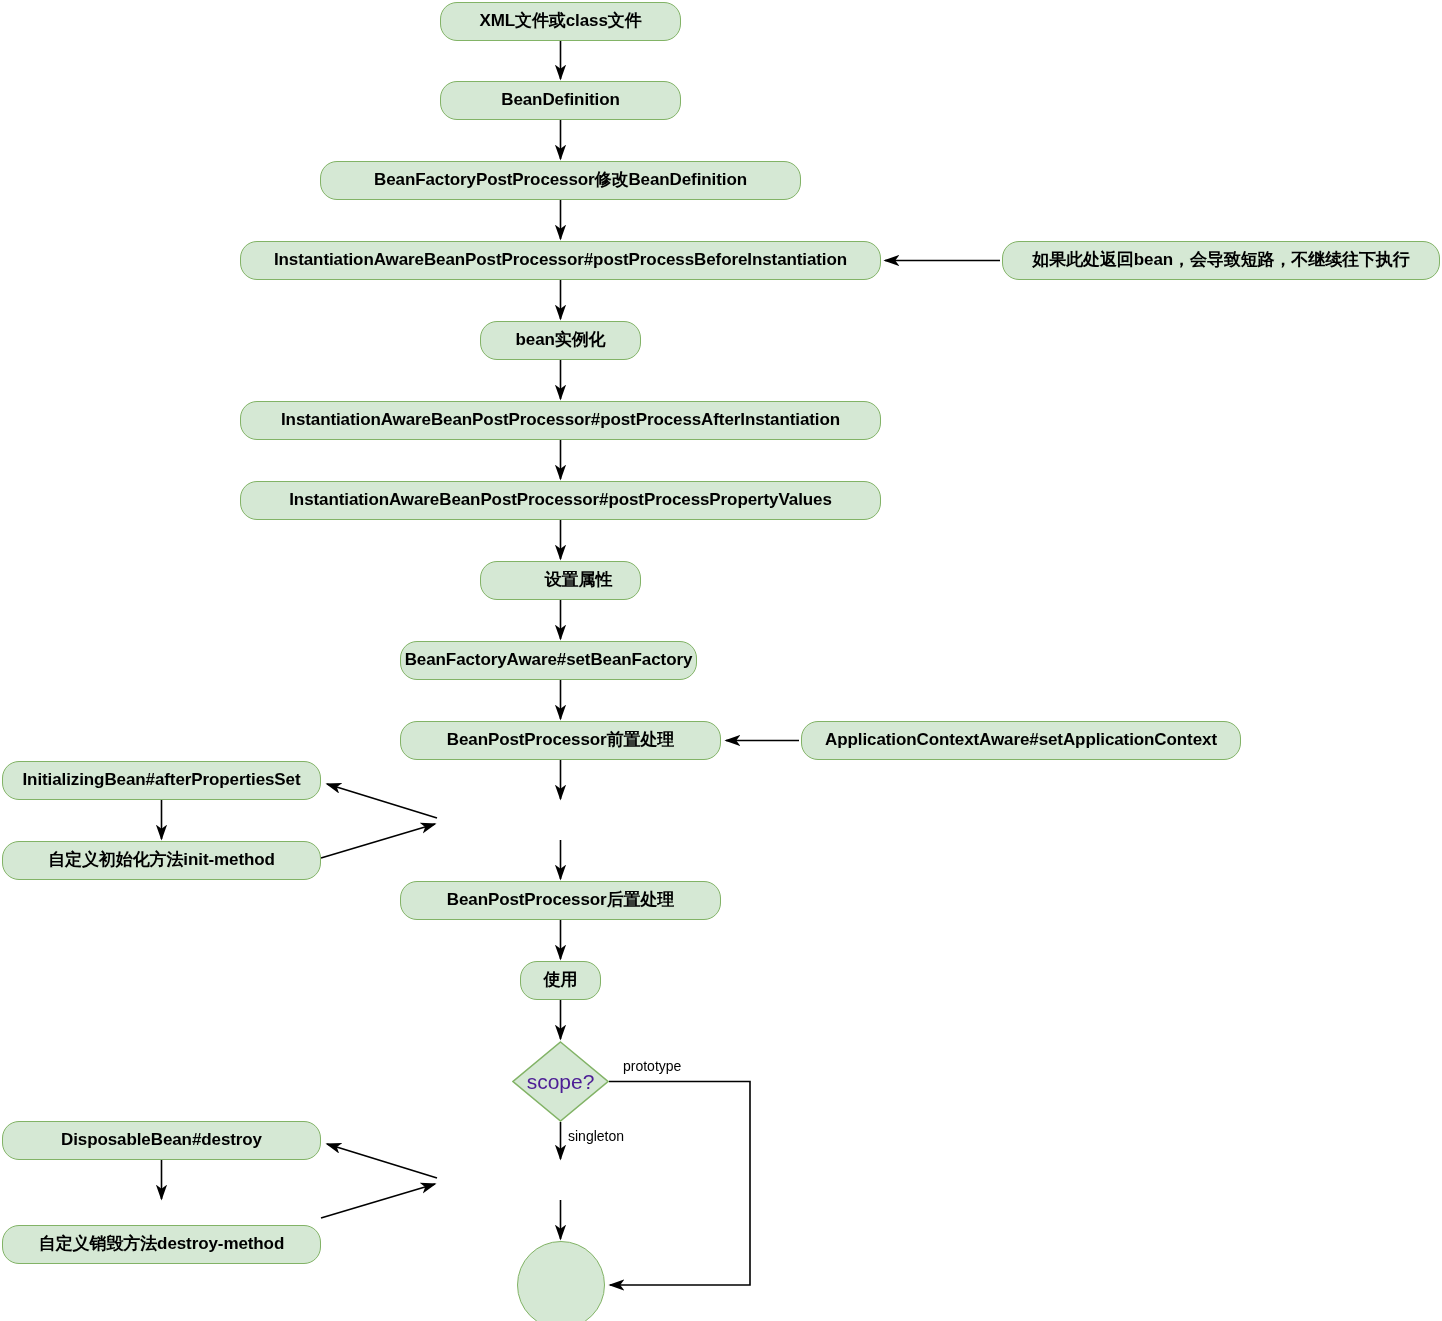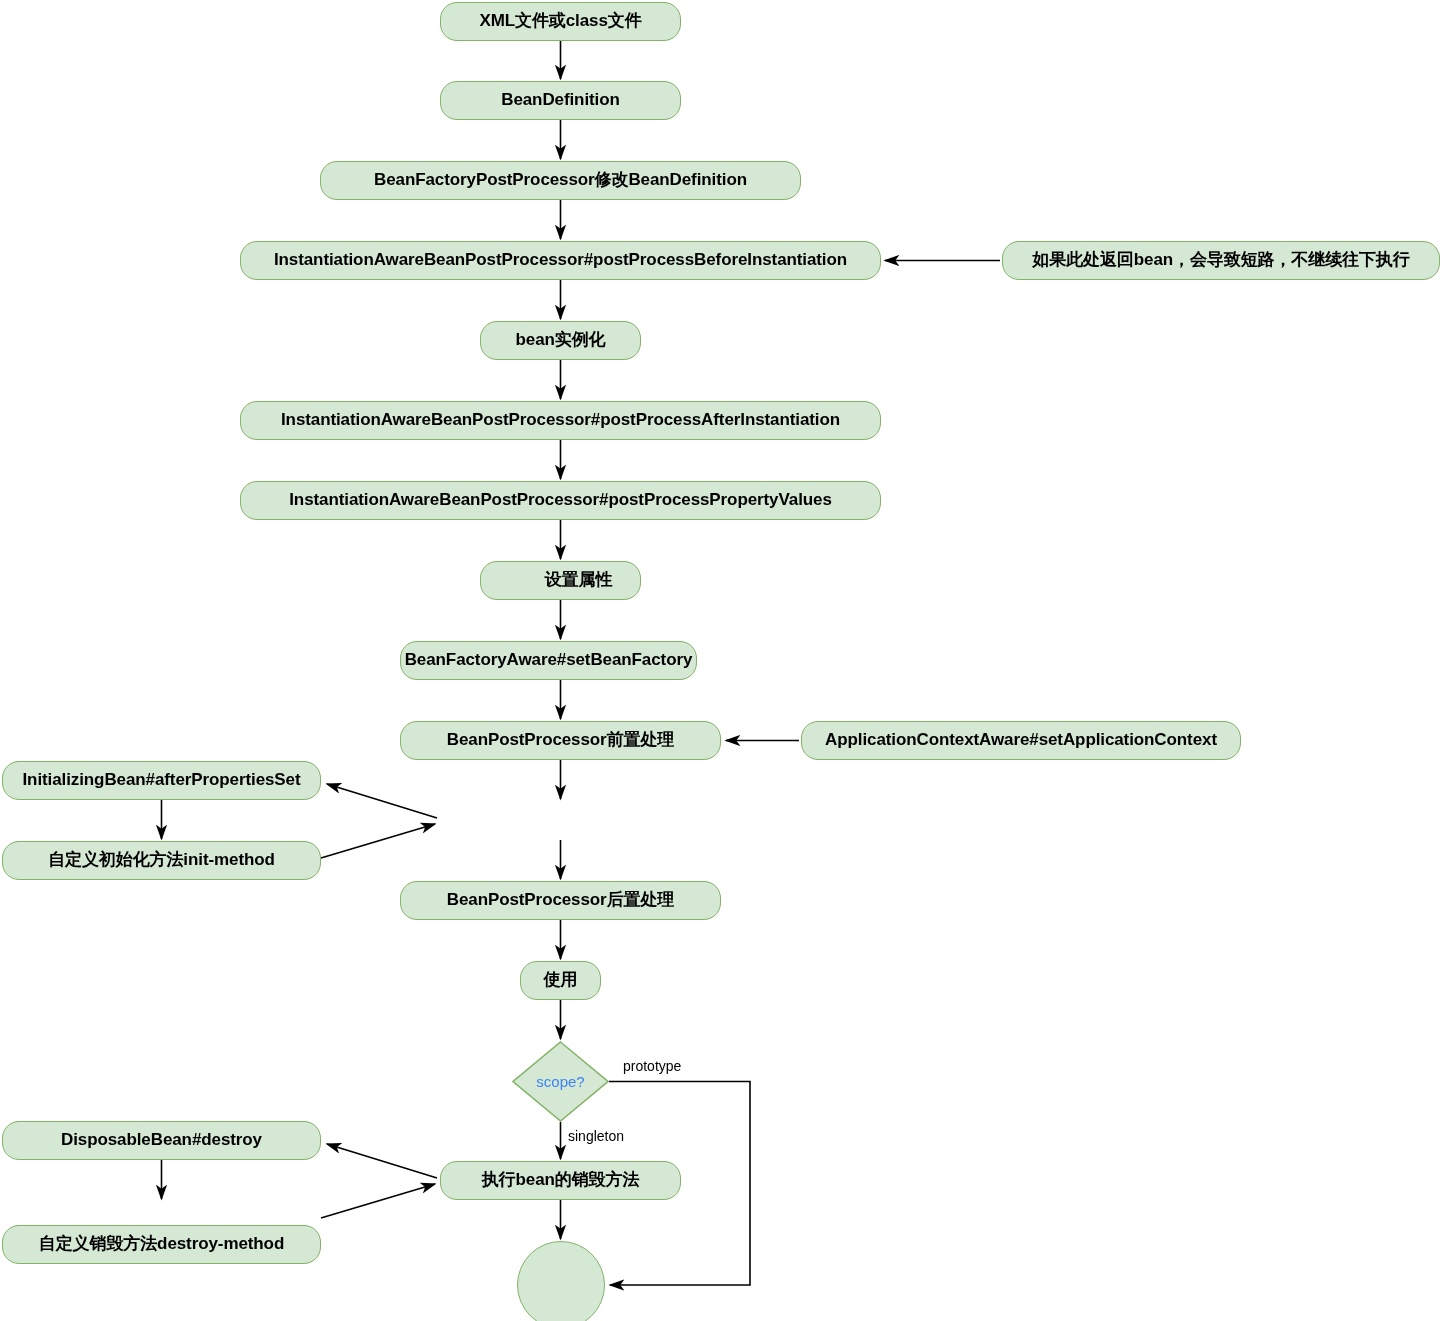--- a/index.html
+++ b/index.html
@@ -47,22 +47,22 @@
     justify-content: center;
   }
   .diamond-shape {
     position: absolute;
     left: 0; top: 0;
     width: 100%; height: 100%;
   }
   .diamond-label {
     position: relative;
     z-index: 2;
-    font-size: 15px;
-    color: #3b82f6;
+    font-size: 21px;
+    color: #4c1d95;
     font-weight: normal;
     font-family: "Liberation Sans", "DejaVu Sans", sans-serif;
   }
   .endcircle {
     position: absolute;
     box-sizing: border-box;
     background: #d5e8d4;
     border: 1px solid #82b366;
     border-radius: 50%;
   }
@@ -209,23 +209,20 @@
   </div>
 
   <div class="node" style="left:2px; top:1121px; width:319px; height:39px;">
     <span>DisposableBean#destroy</span>
   </div>
 
   <div class="node" style="left:2px; top:1201px; width:319px; height:39px;margin-top:24px;">
     <span>自定义销毁方法destroy-method</span>
   </div>
 
-  <div class="node" style="left:440px; top:1161px; width:241px; height:39px;">
-    <span>执行bean的销毁方法</span>
-  </div>
 
   <div class="endcircle" style="left:517px; top:1241px; width:88px; height:88px;"></div>
 
   <span class="edge-label" style="left:623px; top:1058px;">prototype</span>
 
   <span class="edge-label" style="left:568px; top:1128px;">singleton</span>
 
 </div>
 
 </body></html>

